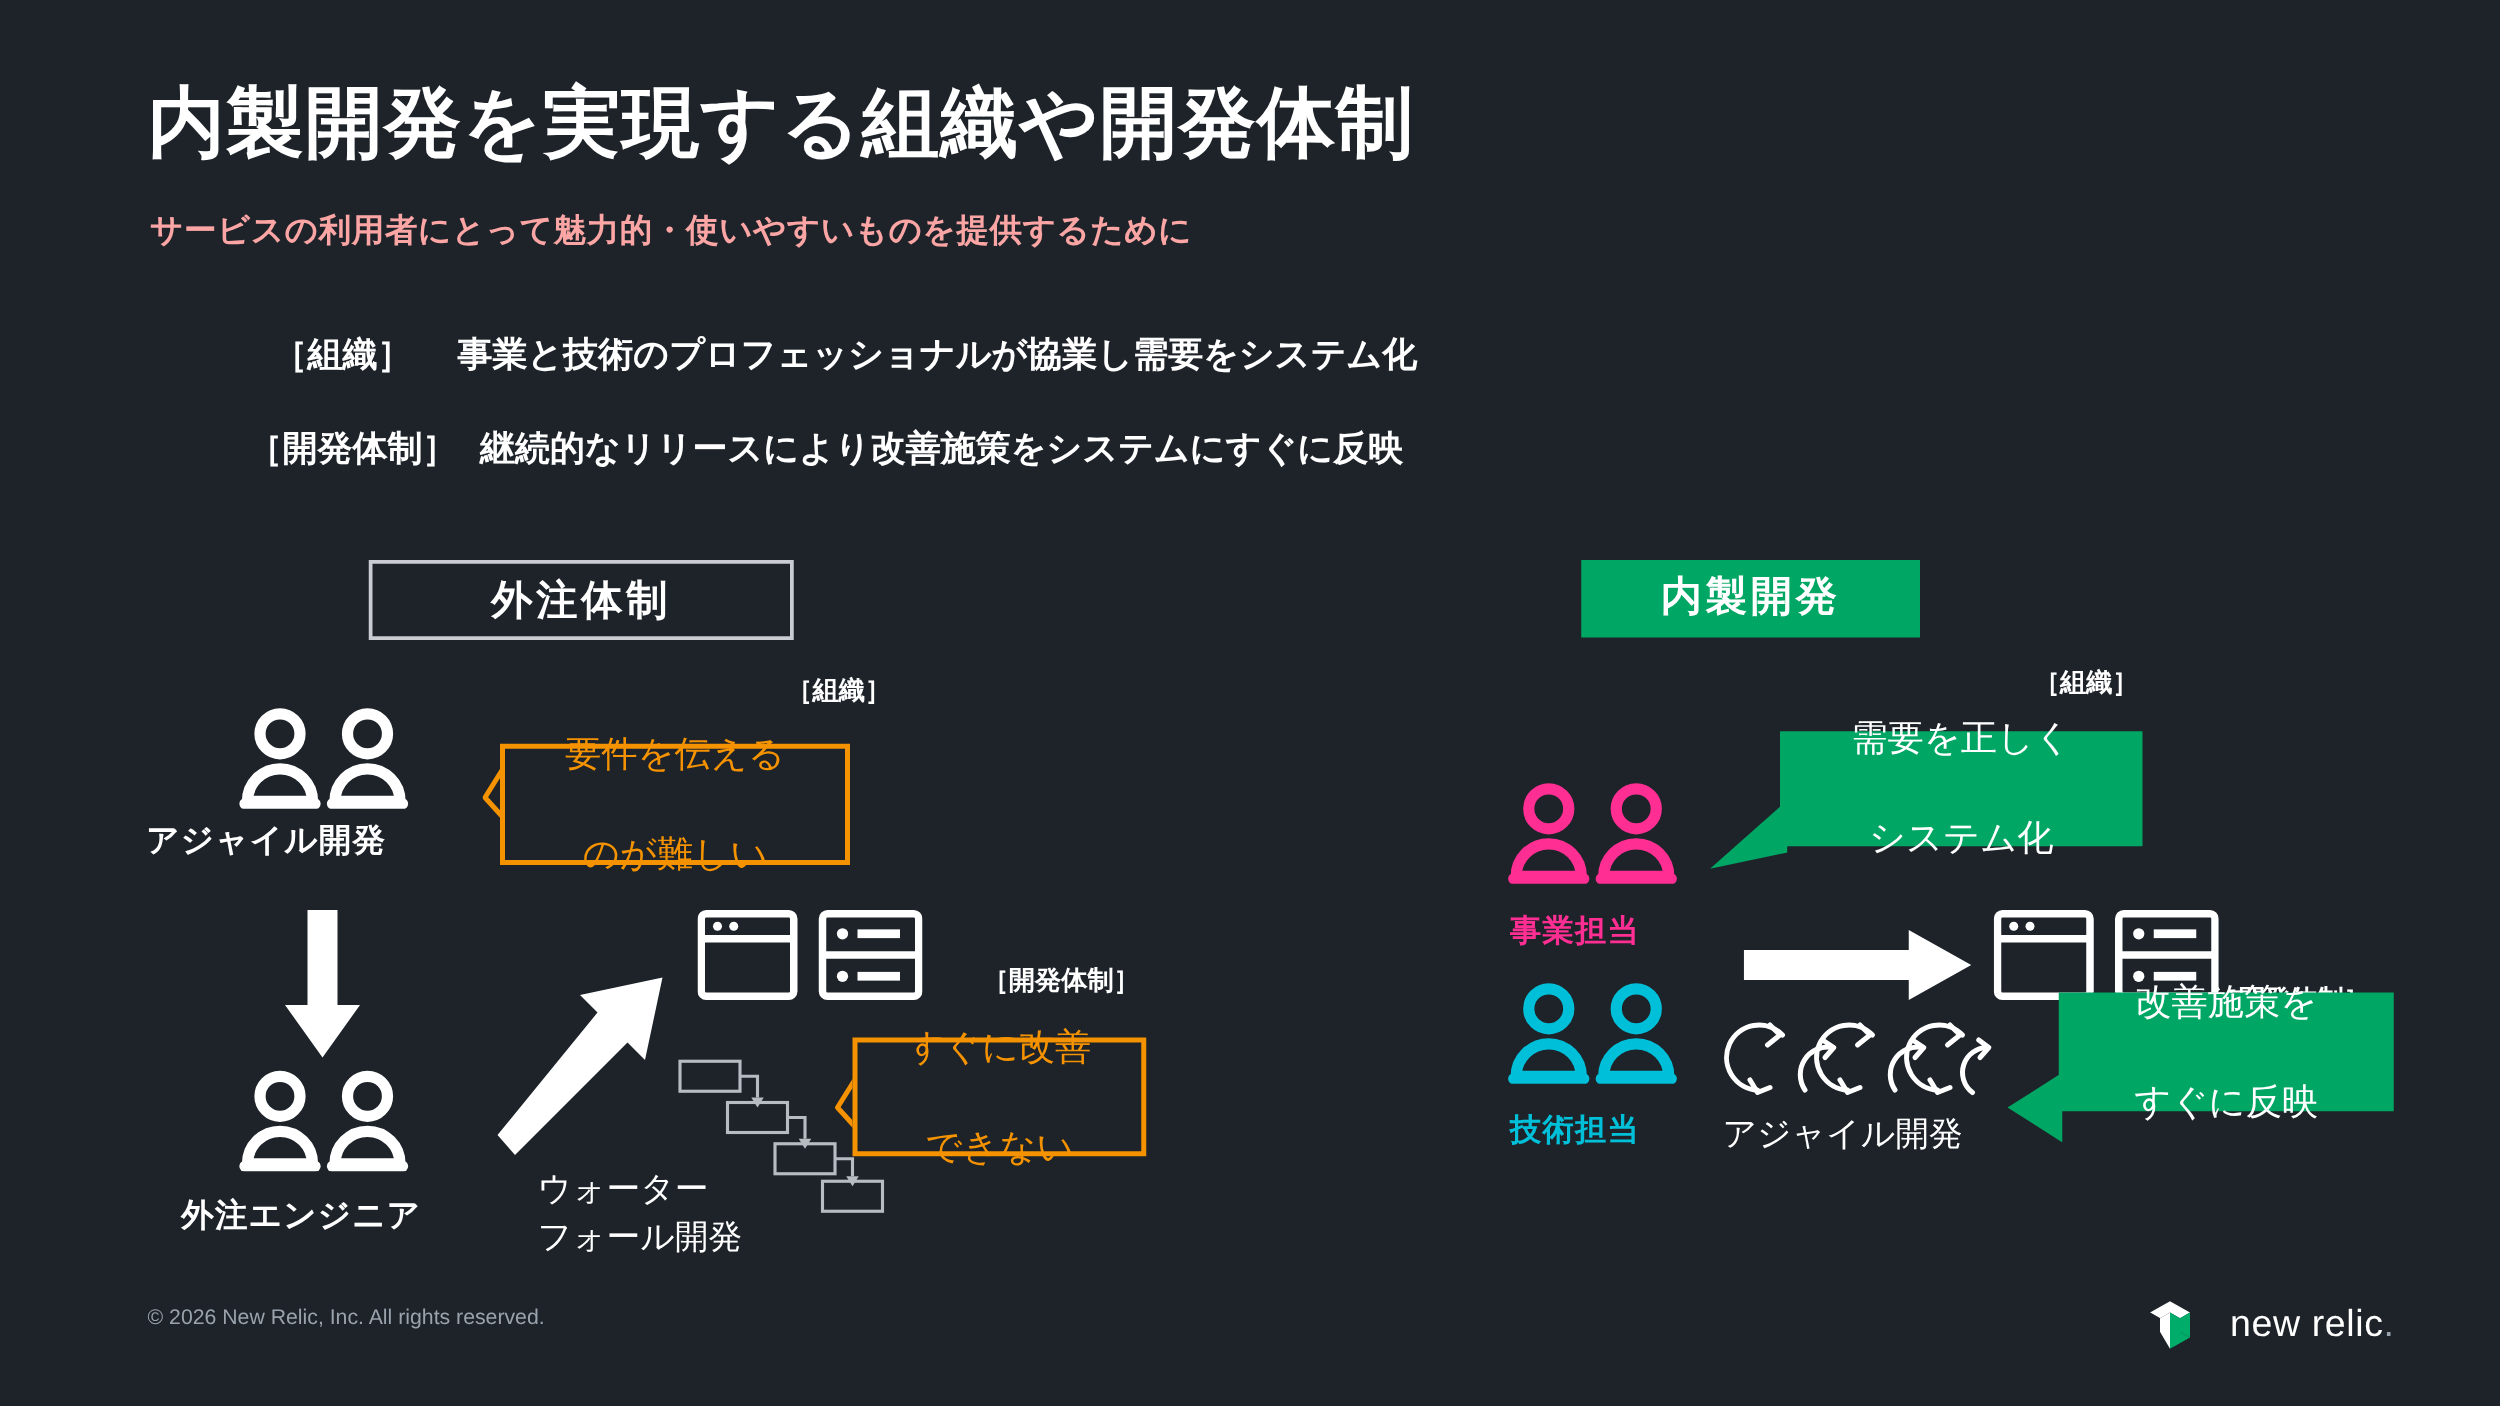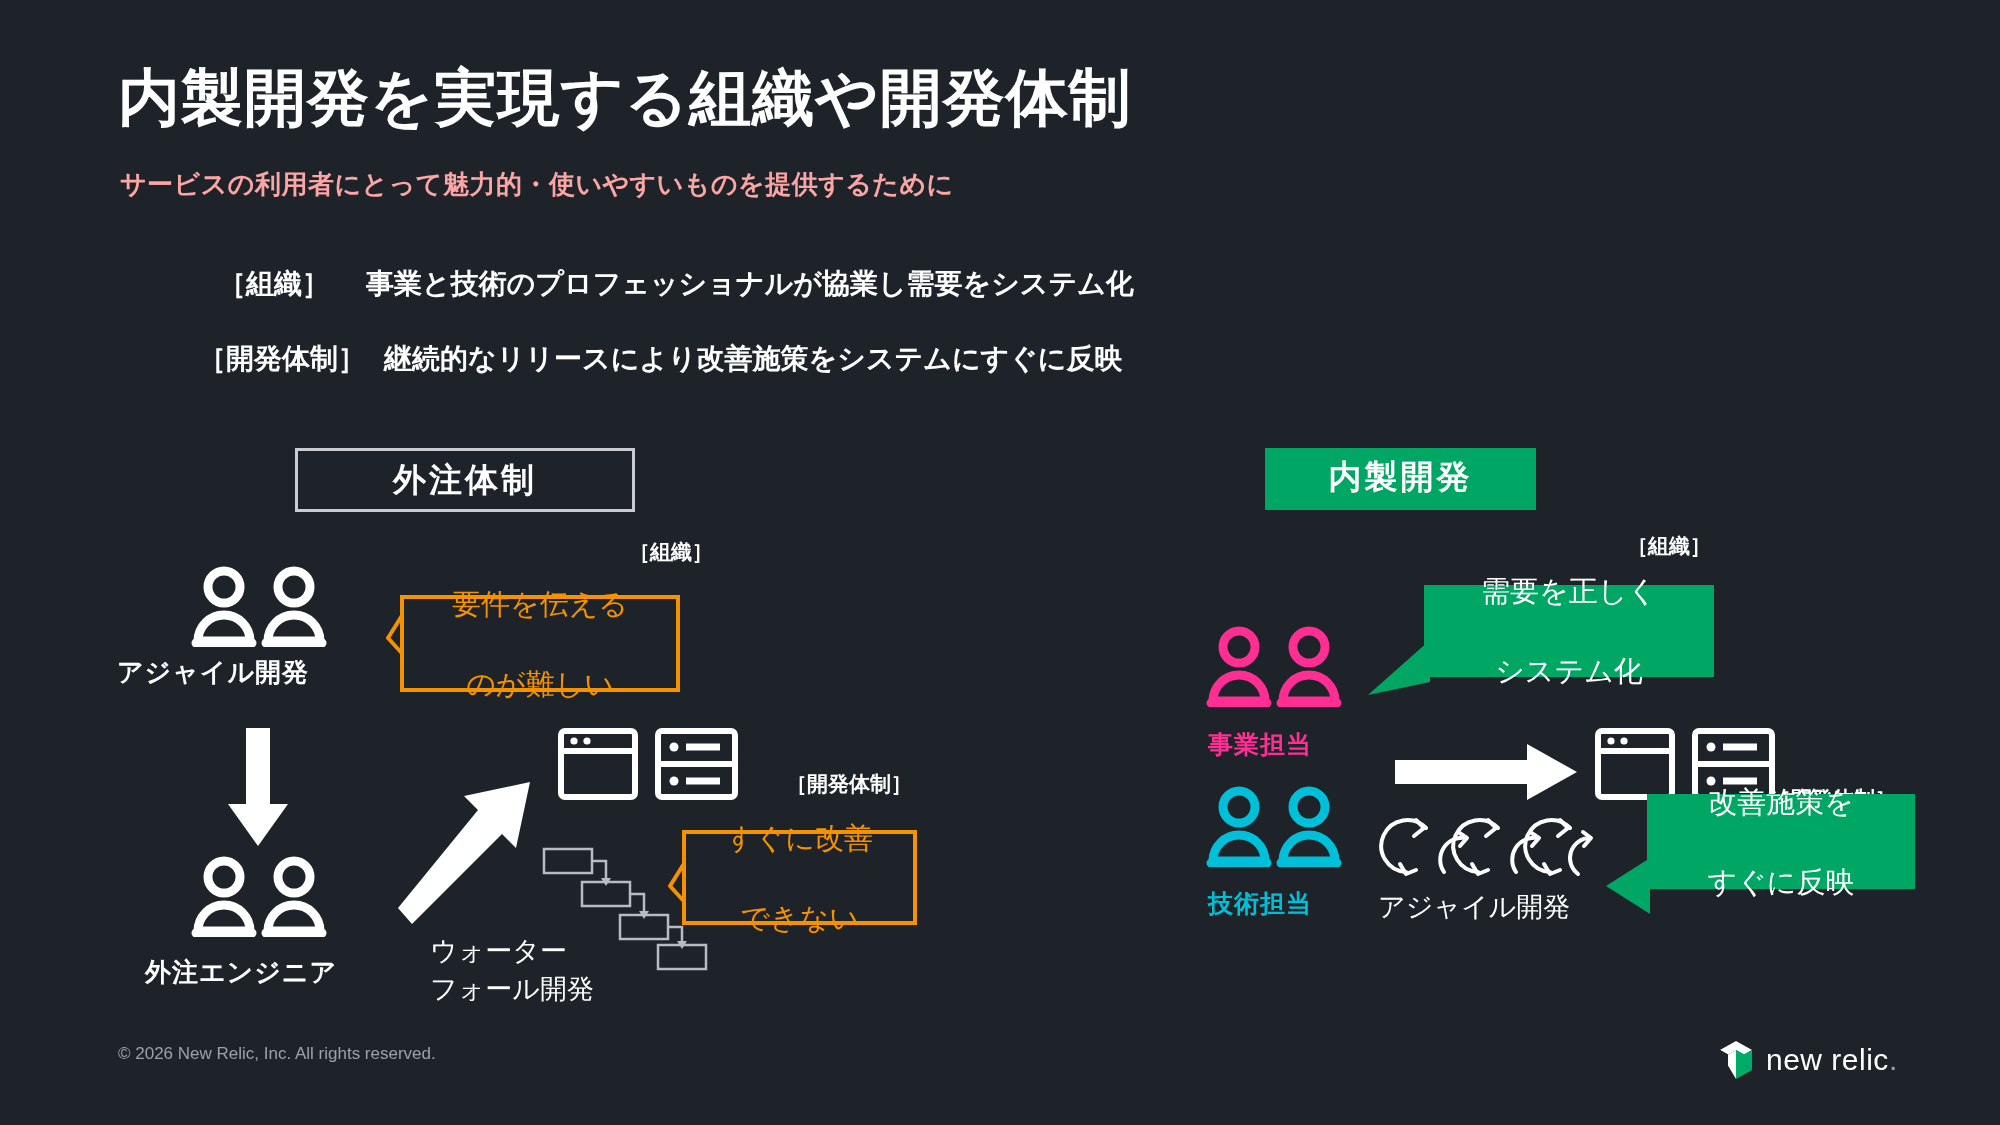--- a/index.html
+++ b/index.html
@@ -95,21 +95,21 @@
   .co3{left:1424px;top:585px;width:290px;height:92px;}
   .co4{left:1647px;top:794px;width:268px;height:95px;}
 
   
   .copyright{
     position:absolute;left:118px;top:1044px;
     font-size:17px;color:#9aa2ab;white-space:nowrap;
   }
   .logo{
     position:absolute;left:1718px;top:1040px;
-    display:flex;align-items:center;gap:12px;
+    display:flex;align-items:center;gap:30px;
   }
   .logo-text{
     font-size:30px;color:#ffffff;font-weight:500;letter-spacing:.5px;
   }
   .logo-text .dot{color:#9aa2ab;}
 
   .arrow-svg{position:absolute;}
 </style>
 </head>
 <body>

